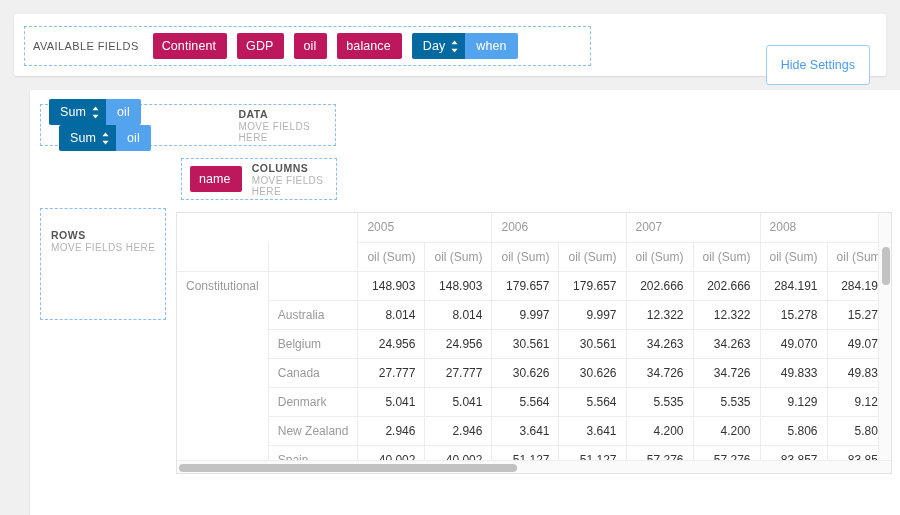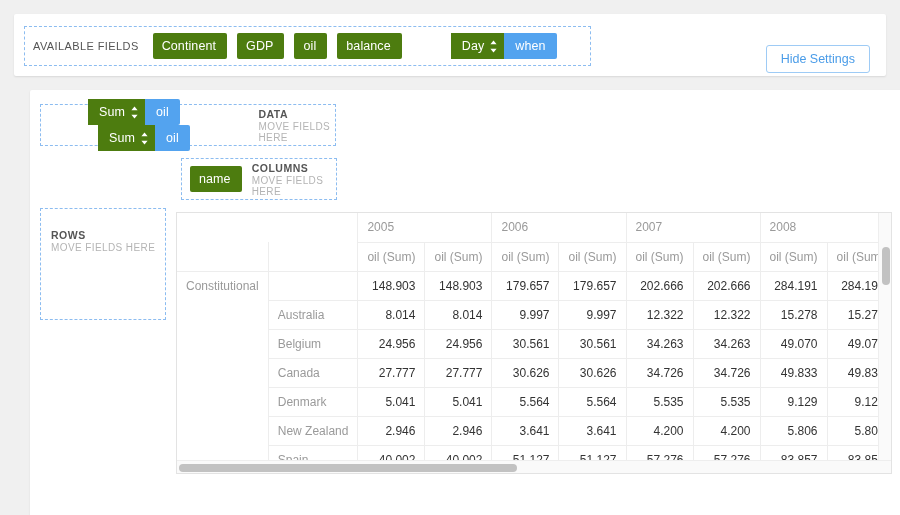--- a/index.html
+++ b/index.html
@@ -42,41 +42,40 @@
     display: flex;
     align-items: center;
     justify-content: center;
     color: #ffffff;
     font-size: 12.5px;
     padding: 0 11px;
     white-space: nowrap;
     letter-spacing: 0.1px;
   }
   .chip-agg {
-    background: #4d7c0f;
+    background: #0369a1;
     padding-right: 6px;
-    margin-left: 39px;
   }
   .chip-name { background: #53a3ef; }
-  .chip-solo { background: #4d7c0f; padding-left: 9px; }
+  .chip-solo { background: #be185d; padding-left: 9px; }
   .sort-ico {
     display: inline-flex;
     flex-direction: column;
     justify-content: center;
     align-items: center;
     margin-left: 5px;
     line-height: 0;
   }
   .sort-ico svg { display: block; }
 
   
   #hide-settings {
     position: absolute;
     right: 16px; top: 31px;
-    height: 28px;
+    height: 40px;
     padding: 0 14px;
     display: flex; align-items: center;
     border: 1px solid #9ecbf5;
     border-radius: 3px;
     background: #fff;
     color: #4a9ce8;
     font-size: 12.5px;
     cursor: pointer;
   }
 

